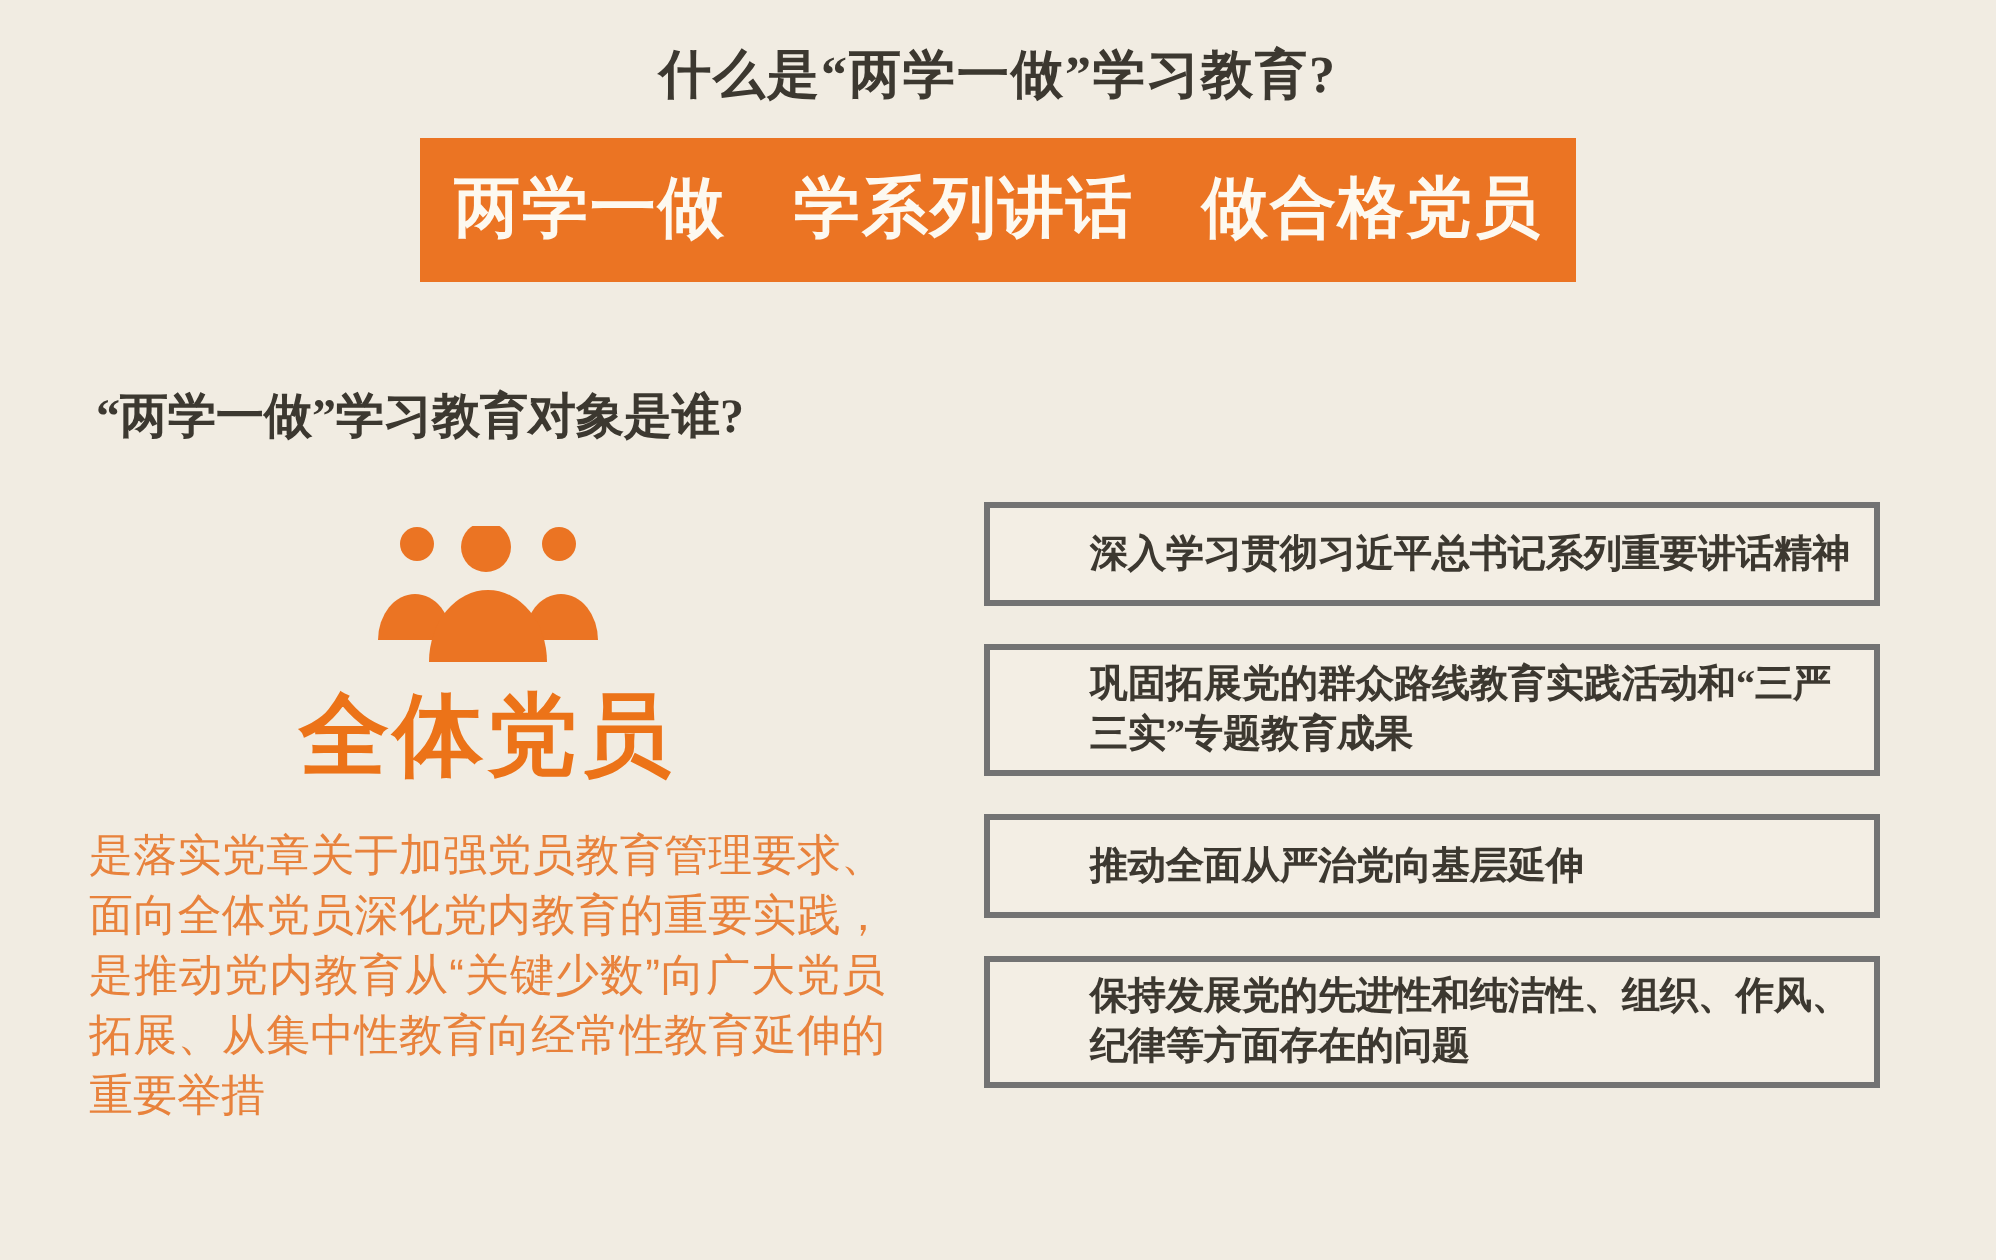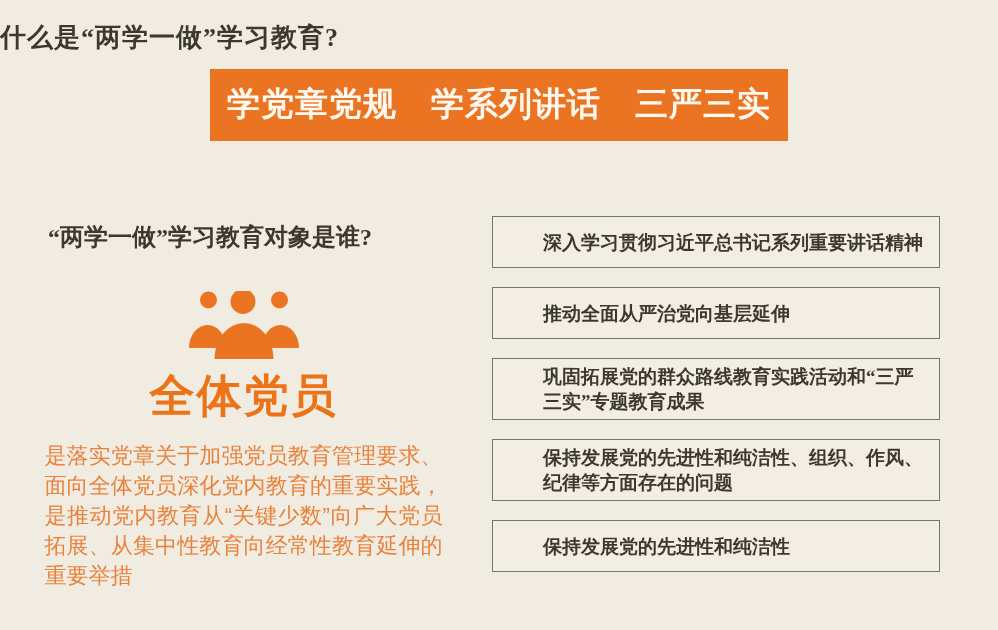--- a/index.html
+++ b/index.html
@@ -8,20 +8,21 @@
     position: relative;
     width: 998px;
     height: 630px;
     background: #f1ece2;
     font-family: "Liberation Serif", "DejaVu Serif", serif;
     overflow: hidden;
     margin: 0 auto;
   }
   .page-title {
     padding-top: 20px;
+    text-align: center;
     font-size: 26px;
     font-weight: bold;
     color: #3c3830;
     letter-spacing: 1px;
   }
   .banner {
     width: 578px;
     margin: 14px auto 0;
     background: #eb7423;
     color: #fdf9f0;
@@ -65,42 +66,42 @@
     width: 398px;
     margin: 20px auto 0;
     font-family: "Liberation Sans", "DejaVu Sans", sans-serif;
     font-size: 22px;
     line-height: 30px;
     color: #e8823c;
     text-align: justify;
   }
   .reason-list { margin-top: 23px; }
   .reason-box {
-    border: 1px solid #737373;
+    border: 3px solid #737373;
     background: #f3eee4;
     min-height: 52px;
     display: flex;
     align-items: center;
     padding: 5px 8px 5px 50px;
     margin-bottom: 19px;
     font-size: 19px;
     font-weight: bold;
     color: #3c3830;
     line-height: 25px;
   }
 </style>
 </head>
 <body>
 
 <div class="page">
 
   <div class="page-title">什么是“两学一做”学习教育?</div>
 
   <div class="banner">
-    <span>学党章党规　学系列讲话　三严三实</span>
+    <span>两学一做　学系列讲话　做合格党员</span>
   </div>
 
   <div class="columns">
 
     <section class="who">
       <h2 class="section-heading">“两学一做”学习教育对象是谁?</h2>
 
       <div class="icon-wrap">
         <svg width="110" height="68" viewBox="0 0 110 68" xmlns="http://www.w3.org/2000/svg">
           <g fill="#eb7423">
@@ -119,28 +120,25 @@
       <p class="desc">是落实党章关于加强党员教育管理要求、面向全体党员深化党内教育的重要实践，是推动党内教育从“关键少数”向广大党员拓展、从集中性教育向经常性教育延伸的重要举措</p>
     </section>
 
     <section class="why">
 
       <div class="reason-list">
         <div class="reason-box">
           <span>深入学习贯彻习近平总书记系列重要讲话精神</span>
         </div>
         <div class="reason-box">
+          <span>巩固拓展党的群众路线教育实践活动和“三严三实”专题教育成果</span>
+        </div>
+        <div class="reason-box">
           <span>推动全面从严治党向基层延伸</span>
         </div>
         <div class="reason-box">
-          <span>巩固拓展党的群众路线教育实践活动和“三严三实”专题教育成果</span>
-        </div>
-        <div class="reason-box">
           <span>保持发展党的先进性和纯洁性、组织、作风、纪律等方面存在的问题</span>
-        </div>
-        <div class="reason-box">
-          <span>保持发展党的先进性和纯洁性</span>
         </div>
       </div>
     </section>
 
   </div>
 </div>
 
 </body></html>

